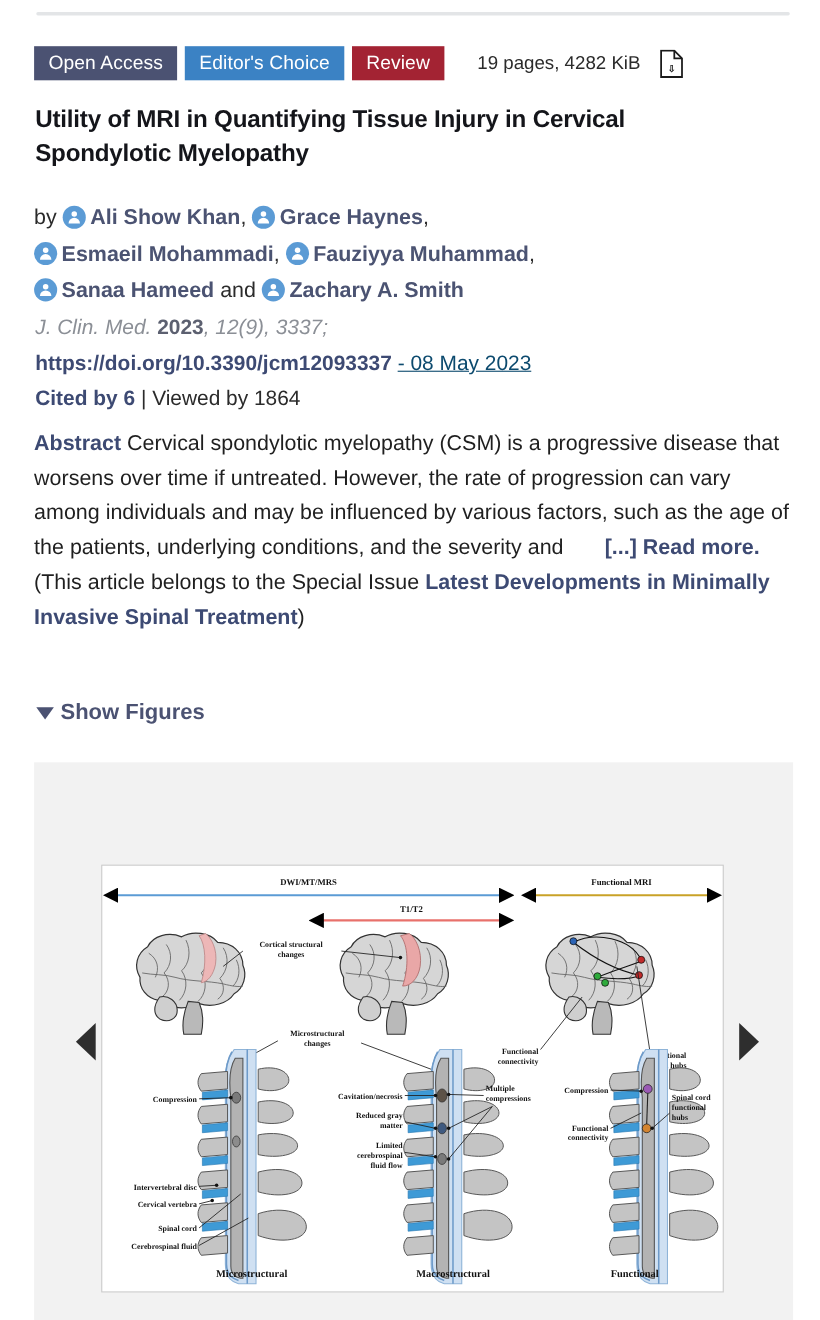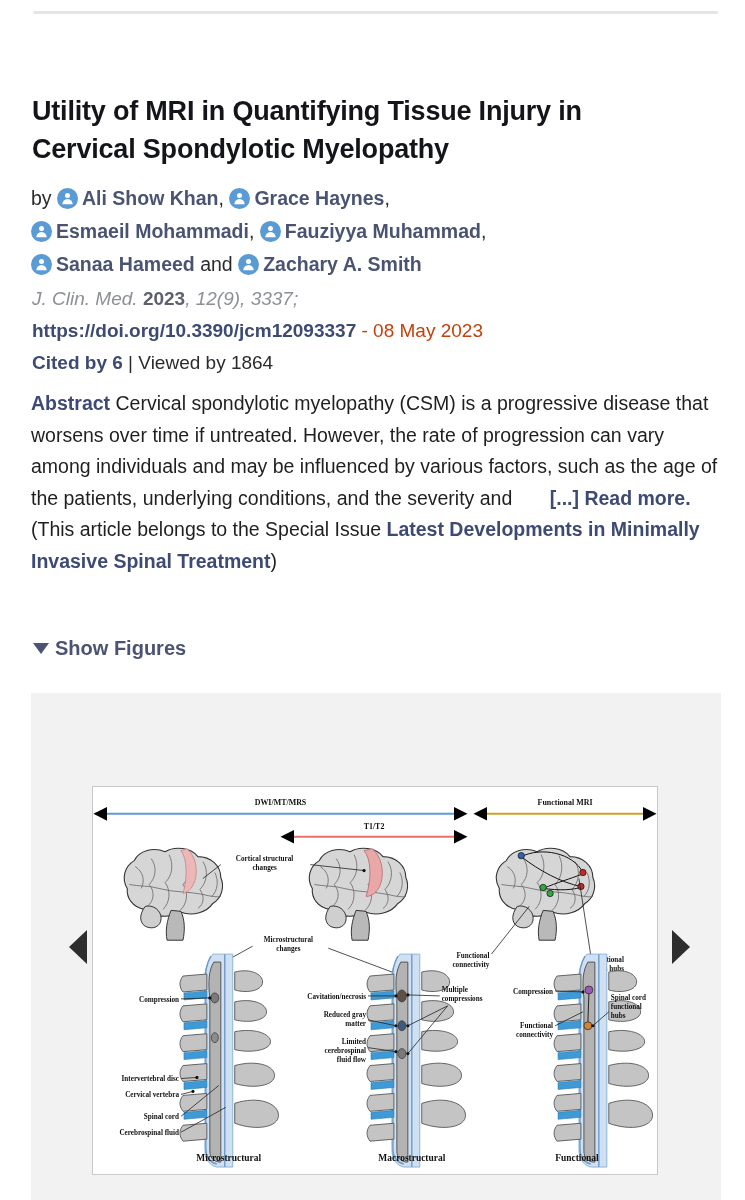--- a/index.html
+++ b/index.html
@@ -21,41 +21,41 @@
   .badge { height: 31px; display: inline-flex; align-items: center; padding: 0 13px;
            color: #fff; font-size: 17.5px; letter-spacing: .1px; white-space: nowrap; }
   .badge-oa { background: #4b5272; }
   .badge-ec { background: #3b82c4; }
   .badge-rv { background: #a32333; }
   .pages-info { margin-left: 23px; font-size: 17px; color: #2b2b2b; white-space: nowrap; }
   .pdf-icon { margin-left: 11px; display: inline-flex; align-items: center; }
 
   
   .title { position: absolute; left: 32px; top: 92px; width: 660px;
-           font-size: 27px; font-weight: bold; color: #14151a; line-height: 1.42;
+           font-size: 22px; font-weight: bold; color: #14151a; line-height: 1.42;
            letter-spacing: -0.2px; }
 
   
   .authors { position: absolute; left: 31px; top: 182px; width: 690px;
              font-size: 19.5px; line-height: 1.68; color: #2b2b2b; }
   .authors .by { color: #2b2b2b; font-weight: normal; }
   .author-name { color: #4b5372; font-weight: bold; }
   .avatar { display: inline-block; vertical-align: -4px; width: 21px; height: 21px;
             border-radius: 50%; background: #5b9bd5; margin-right: 4px; position: relative; }
   .avatar svg { position: absolute; left: 3px; top: 3px; }
   .sep { color: #2b2b2b; font-weight: normal; }
 
   
   .citation { position: absolute; left: 32px; top: 283px; width: 690px;
               font-size: 19px; line-height: 1.68; color: #8b8f96; }
   .cite-j { font-style: italic; color: #8b8f96; }
   .cite-year { font-weight: bold; font-style: normal; color: #5c6070; }
   .cite-vol { font-style: italic; color: #8b8f96; }
   .doi { color: #3d4a73; font-weight: bold; text-decoration: none; }
-  .cite-date { color: #c2410c; }
+  .cite-date { color: #0c4a6e; text-decoration: underline; }
   .citedby { color: #3d4a73; font-weight: bold; }
   .viewed { color: #2b2b2b; font-weight: normal; }
 
   
   .abstract { position: absolute; left: 31px; top: 388px; width: 694px;
               font-size: 19.5px; line-height: 1.62; color: #1f1f1f; }
   .abs-label { color: #3d4a73; font-weight: bold; margin-top: 20px; }
   .readmore { color: #3d4a73; font-weight: bold; padding-left: 32px; }
   .special-issue { color: #3d4a73; font-weight: bold; }
 
@@ -84,20 +84,33 @@
 
   .fig-text { font-family: "Liberation Serif", serif; font-weight: bold; fill: #111; }
 </style>
 </head>
 <body>
 
 <div class="page">
 
   <div class="top-rule"></div>
 
+  <div class="badges">
+    <span class="badge badge-oa">Open Access</span>
+    <span class="badge badge-ec">Editor's Choice</span>
+    <span class="badge badge-rv">Review</span>
+    <span class="pages-info">19 pages, 4282 KiB</span>
+    <span class="pdf-icon">
+      <svg width="21" height="26" viewBox="0 0 21 26">
+        <path d="M1 1 h12 l7 7 v17 h-19 z" fill="none" stroke="#1a1a1a" stroke-width="1.6"></path>
+        <path d="M13 1 v7 h7" fill="none" stroke="#1a1a1a" stroke-width="1.6"></path>
+        <text x="10.5" y="20" font-family="Liberation Sans, sans-serif" font-size="8.5" font-weight="bold" fill="#1a1a1a" text-anchor="middle">⇩</text>
+      </svg>
+    </span>
+  </div>
 
   <h1 class="title">Utility of MRI in Quantifying Tissue Injury in Cervical Spondylotic Myelopathy</h1>
 
   <div class="authors">
     <span class="by">by</span>
     <span> </span><span class="avatar"><svg width="15" height="15" viewBox="0 0 15 15">
           <circle cx="7.5" cy="4.6" r="2.5" fill="#ffffff"></circle>
           <path d="M2.3 13.2 a5.2 5.2 0 0 1 10.4 0 z" fill="#ffffff"></path>
         </svg></span><span class="author-name">Ali Show Khan</span><span class="sep">,</span>
     <span> </span><span class="avatar"><svg width="15" height="15" viewBox="0 0 15 15">

